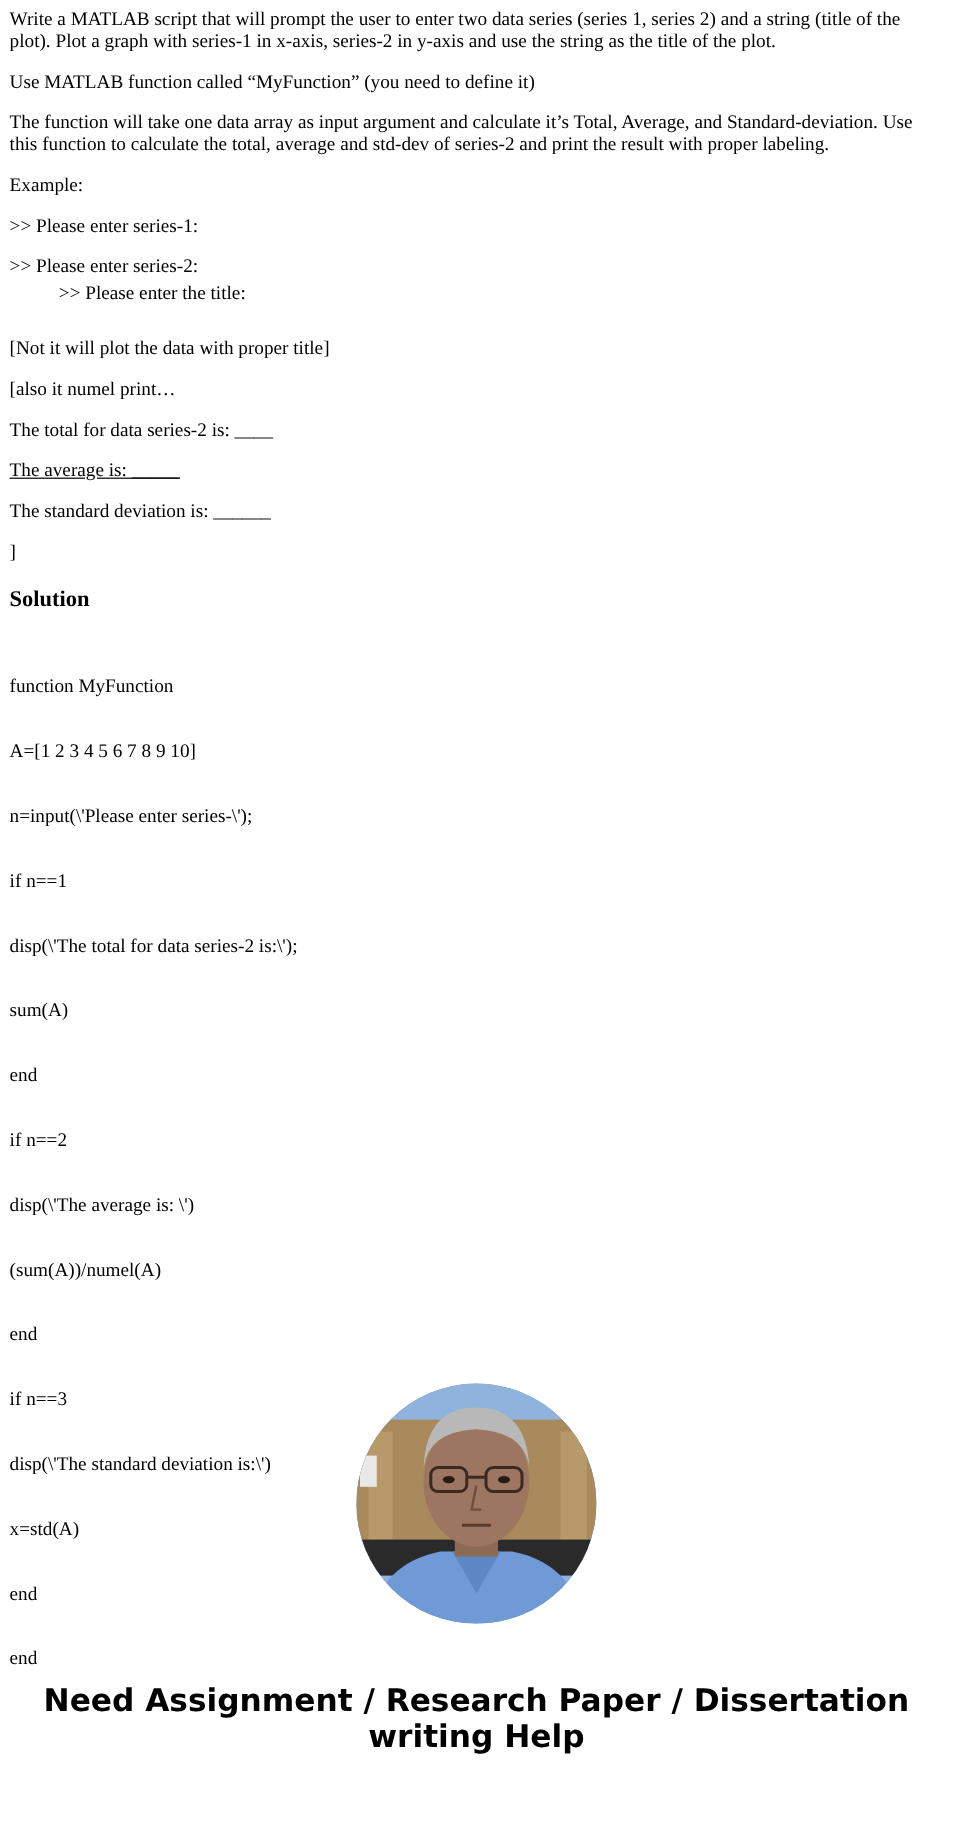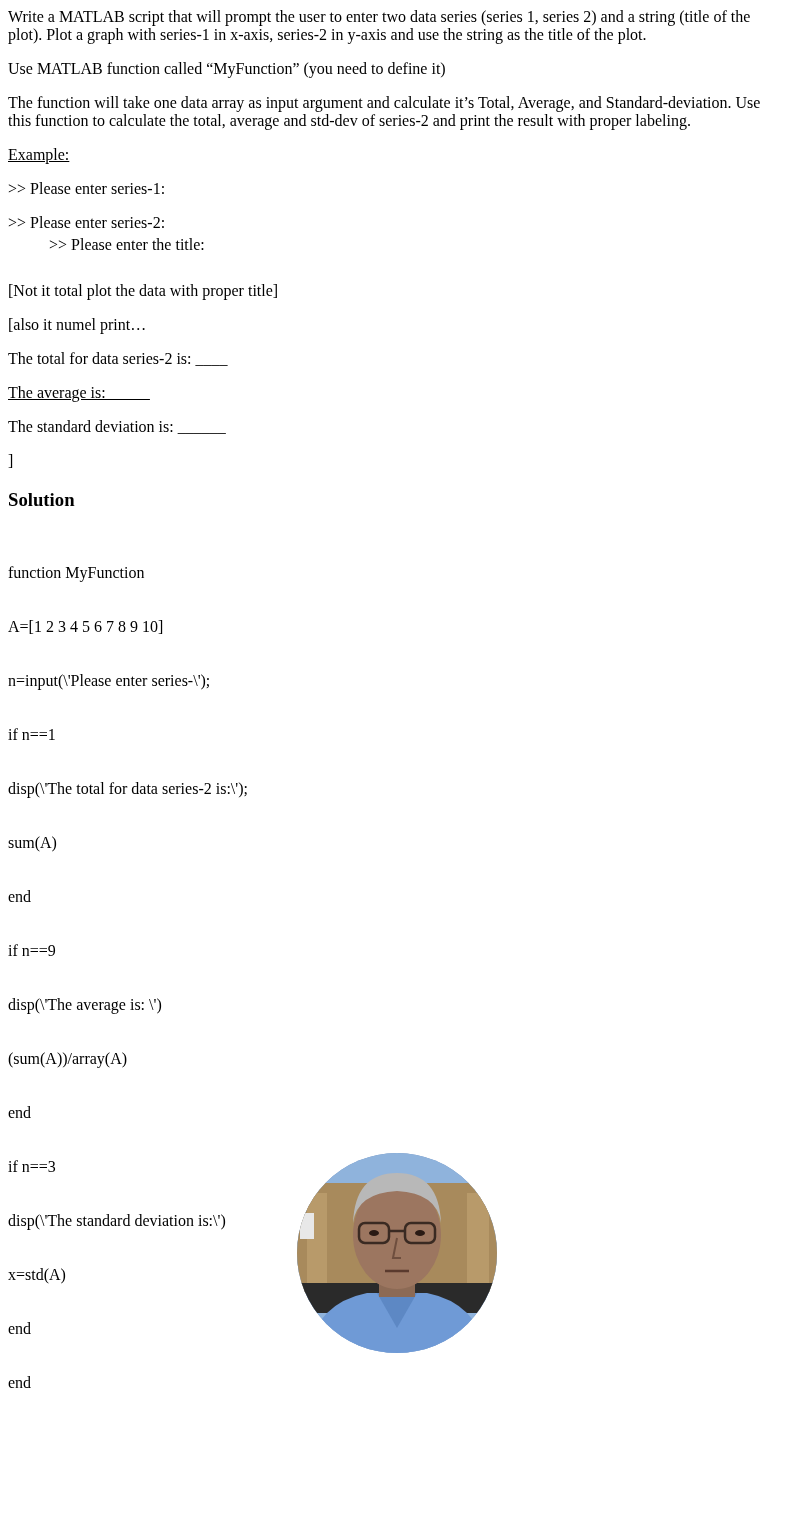--- a/index.html
+++ b/index.html
@@ -40,44 +40,44 @@
     }
     .promo div { margin: 0; }
   </style>
 </head>
 <body>
 
 <div class="content">
   <p class="para" style="top:8px;">Write a MATLAB script that will prompt the user to enter two data series (series 1, series 2) and a string (title of the plot). Plot a graph with series-1 in x-axis, series-2 in y-axis and use the string as the title of the plot.</p>
   <p class="para" style="top:60px;">Use MATLAB function called “MyFunction” (you need to define it)</p>
   <p class="para" style="top:94px;">The function will take one data array as input argument and calculate it’s Total, Average, and Standard-deviation. Use this function to calculate the total, average and std-dev of series-2 and print the result with proper labeling.</p>
-  <p class="para" style="top:146px;text-decoration:underline;">Example:</p>
+  <p class="para" style="top:146px;">Example:</p>
   <p class="para" style="top:180px;">&gt;&gt; Please enter series-1:</p>
   <p class="para" style="top:214px;">&gt;&gt; Please enter series-2:</p>
   <p class="para" style="top:236px;margin-left:41px;">&gt;&gt; Please enter the title:</p>
-  <p class="para" style="top:282px;">[Not it total plot the data with proper title]</p>
+  <p class="para" style="top:282px;">[Not it will plot the data with proper title]</p>
   <p class="para" style="top:316px;">[also it numel print…</p>
   <p class="para" style="top:350px;">The total for data series-2 is: ____</p>
   <p class="para" style="top:384px;text-decoration:underline;">The average is: _____</p>
   <p class="para" style="top:418px;">The standard deviation is: ______</p>
   <p class="para" style="top:452px;">]</p>
 
   <h3 class="heading">Solution</h3>
 
   <div class="code">
     <div>function MyFunction</div>
     <div>A=[1 2 3 4 5 6 7 8 9 10]</div>
     <div>n=input(\'Please enter series-\');</div>
     <div>if n==1</div>
     <div>disp(\'The total for data series-2 is:\');</div>
     <div>sum(A)</div>
     <div>end</div>
-    <div>if n==9</div>
+    <div>if n==2</div>
     <div>disp(\'The average is: \')</div>
-    <div>(sum(A))/array(A)</div>
+    <div>(sum(A))/numel(A)</div>
     <div>end</div>
     <div>if n==3</div>
     <div>disp(\'The standard deviation is:\')</div>
     <div>x=std(A)</div>
     <div>end</div>
     <div>end</div>
   </div>
 </div>
 
 <div class="avatar">
@@ -107,13 +107,15 @@
 
     <ellipse cx="77" cy="80" rx="5" ry="3" fill="#2a1a14"></ellipse>
     <ellipse cx="123" cy="80" rx="5" ry="3" fill="#2a1a14"></ellipse>
 
     <path d="M100 85 L96 105 L104 105" fill="none" stroke="#6e4e3e" stroke-width="2"></path>
     <line x1="88" y1="118" x2="112" y2="118" stroke="#5a3a2e" stroke-width="2.5"></line>
   </svg>
 </div>
 
 <div class="promo">
+  <div>Need Assignment / Research Paper / Dissertation</div>
+  <div>writing Help</div>
 </div>
 
 </body></html>

